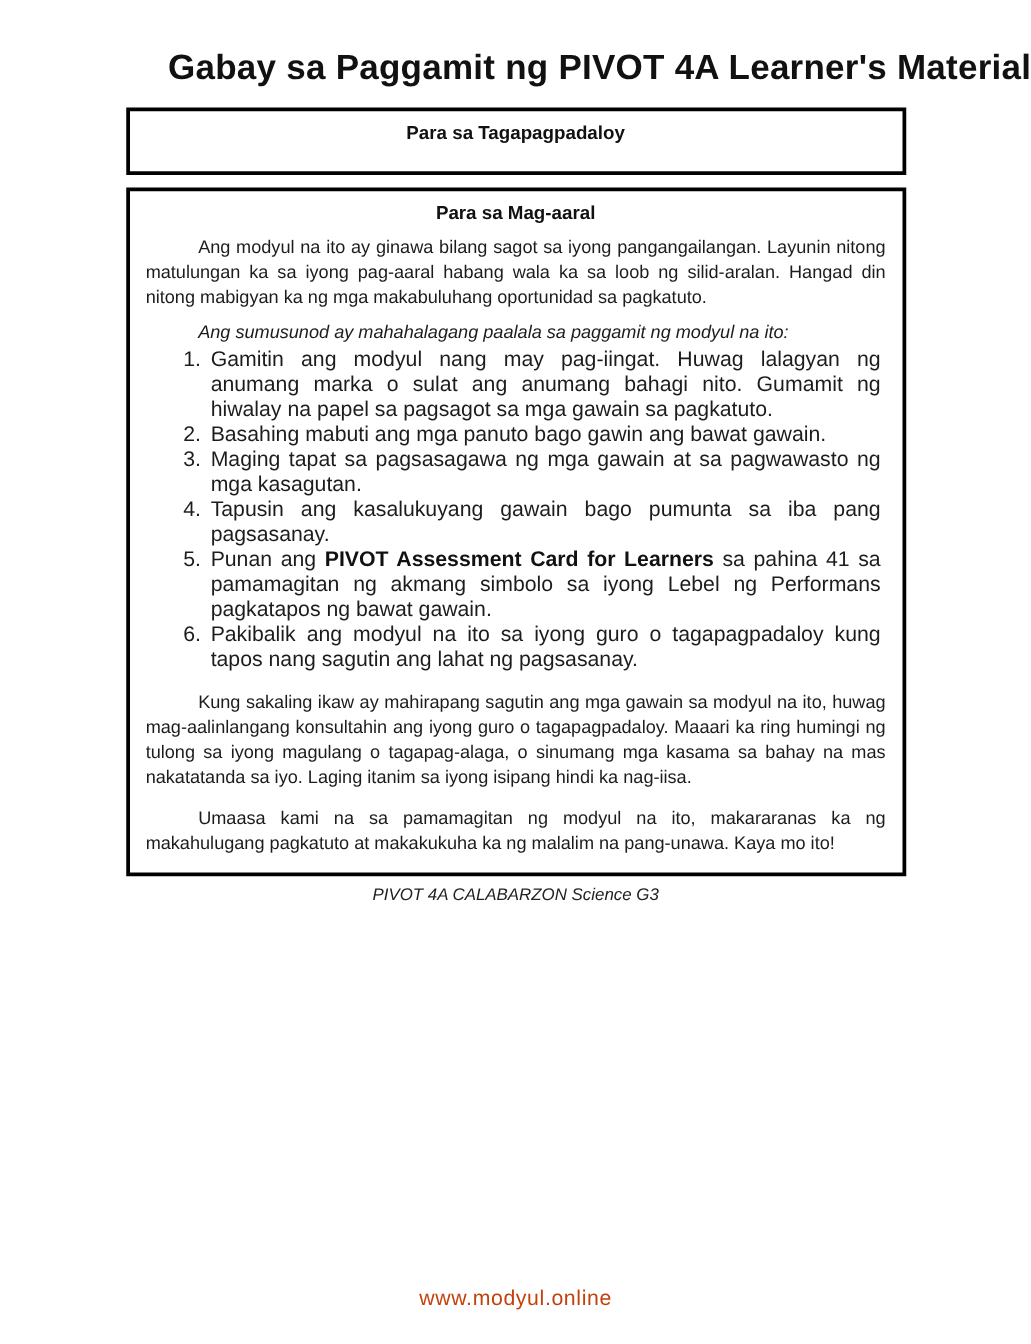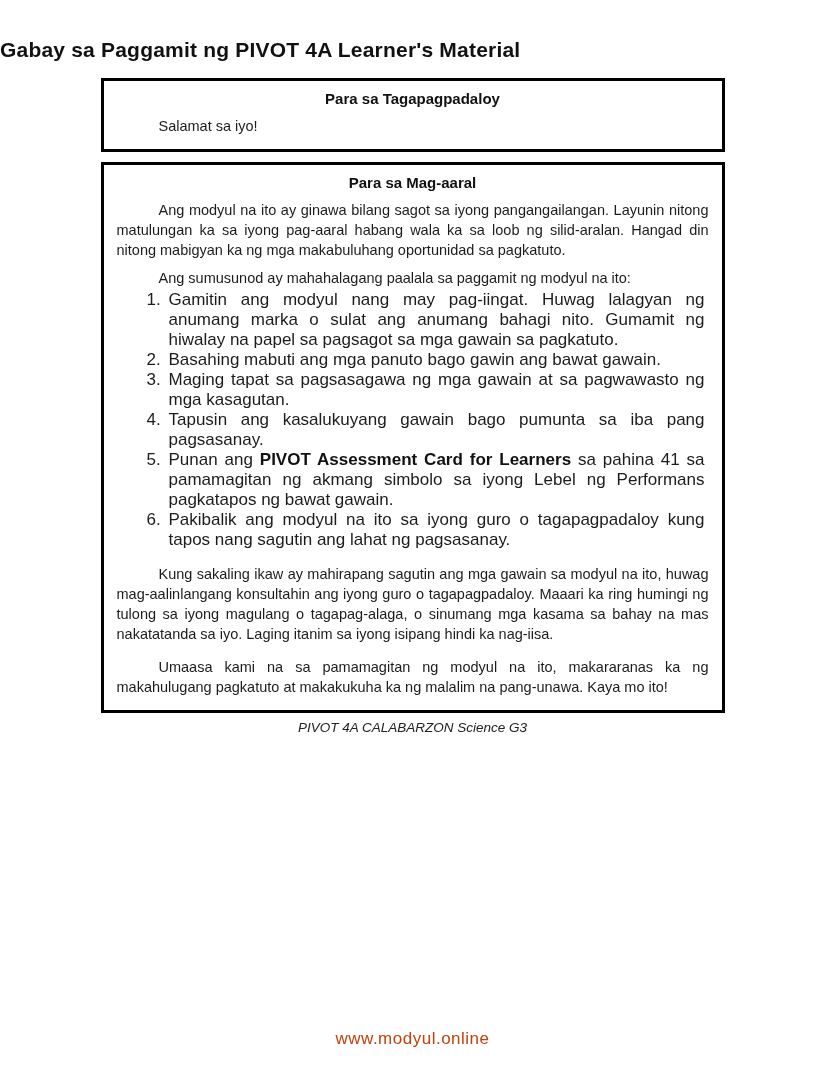--- a/index.html
+++ b/index.html
@@ -6,23 +6,23 @@
   html, body { background: #ffffff; }
   body {
     width: 825px; height: 1075px;
     position: relative;
     font-family: "Liberation Sans", sans-serif;
     color: #1c1c1c;
     overflow: hidden;
   }
   .page { padding-top: 38px; }
   .page-title {
-    text-align: left;
+    text-align: right;
     font-weight: bold;
-    font-size: 21px;
+    font-size: 28px;
     letter-spacing: 0.2px;
     color: #111;
   }
   .box {
     width: 624px;
     margin: 0 auto;
     border: 3px solid #000;
     padding: 9px 13px 13px 13px;
     background: #fff;
   }
@@ -36,21 +36,21 @@
     margin-bottom: 9px;
   }
   .para {
     font-size: 14.5px;
     line-height: 20px;
     text-align: justify;
     text-indent: 42px;
     color: #1c1c1c;
   }
   .para + .para { margin-top: 13px; }
-  .para.tight { margin-top: 8px; }
+  .para.tight { margin-top: 8px; font-style: italic; }
   ol.rules {
     margin: 2px 4px 0 0;
     padding-left: 49px;
     font-size: 17px;
     line-height: 20px;
   }
   ol.rules li {
     text-align: justify;
     padding-left: 3px;
   }
@@ -76,21 +76,20 @@
 </style>
 </head>
 <body>
 
 <div class="page">
 
   <h1 class="page-title">Gabay sa Paggamit ng PIVOT 4A Learner's Material</h1>
 
   <div class="box box-facilitator">
     <div class="box-header">Para sa Tagapagpadaloy</div>
-    <p class="para">Salamat sa iyo!</p>
   </div>
 
   <div class="box box-learner">
     <div class="box-header">Para sa Mag-aaral</div>
     <p class="para">Ang modyul na ito ay ginawa bilang sagot sa iyong pangangailangan. Layunin nitong matulungan ka sa iyong pag-aaral habang wala ka sa loob ng silid-aralan. Hangad din nitong mabigyan ka ng mga makabuluhang oportunidad sa pagkatuto.</p>
     <p class="para tight">Ang sumusunod ay mahahalagang paalala sa paggamit ng modyul na ito:</p>
     <ol class="rules">
       <li><span>Gamitin ang modyul nang may pag-iingat. Huwag lalagyan ng anumang marka o sulat ang anumang bahagi nito. Gumamit ng hiwalay na papel sa pagsagot sa mga gawain sa pagkatuto.</span><b></b><span></span></li>
       <li><span>Basahing mabuti ang mga panuto bago gawin ang bawat gawain.</span><b></b><span></span></li>
       <li><span>Maging tapat sa pagsasagawa ng mga gawain at sa pagwawasto ng mga kasagutan.</span><b></b><span></span></li>

